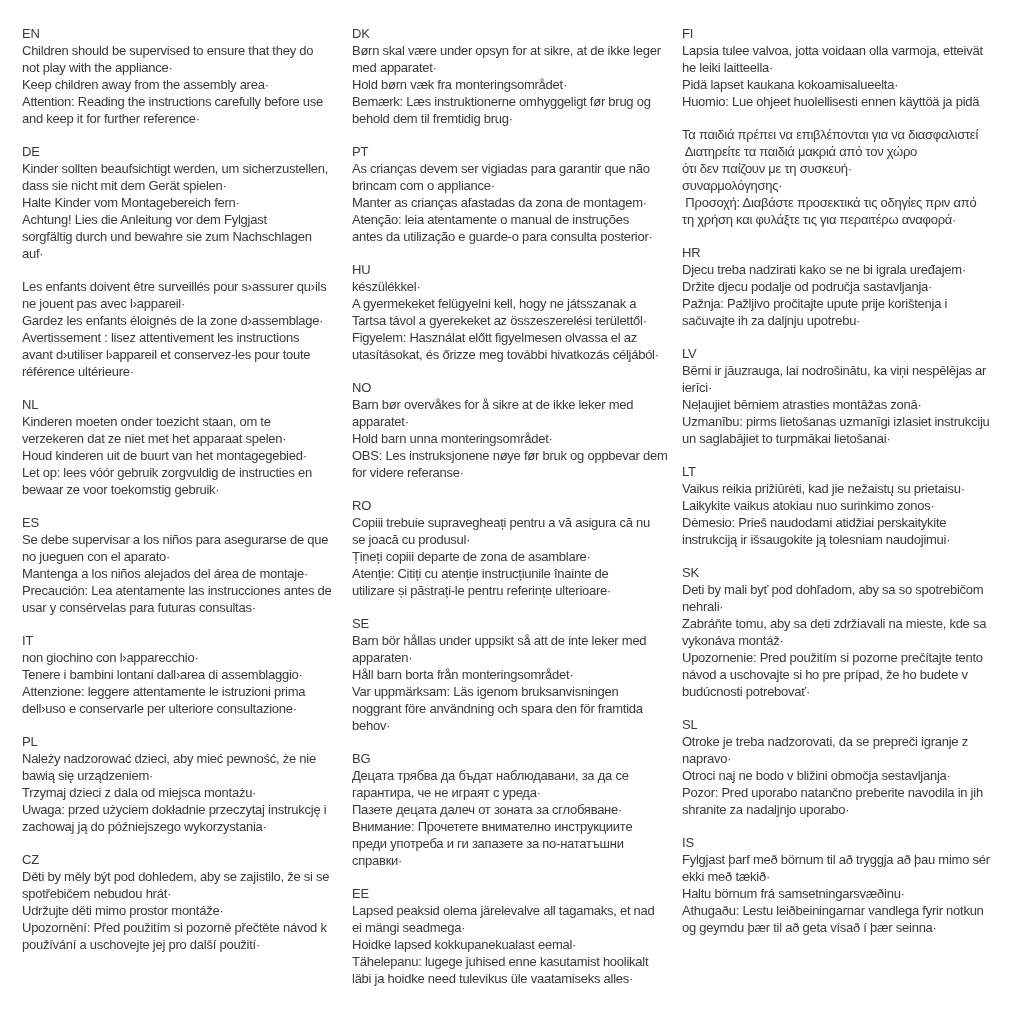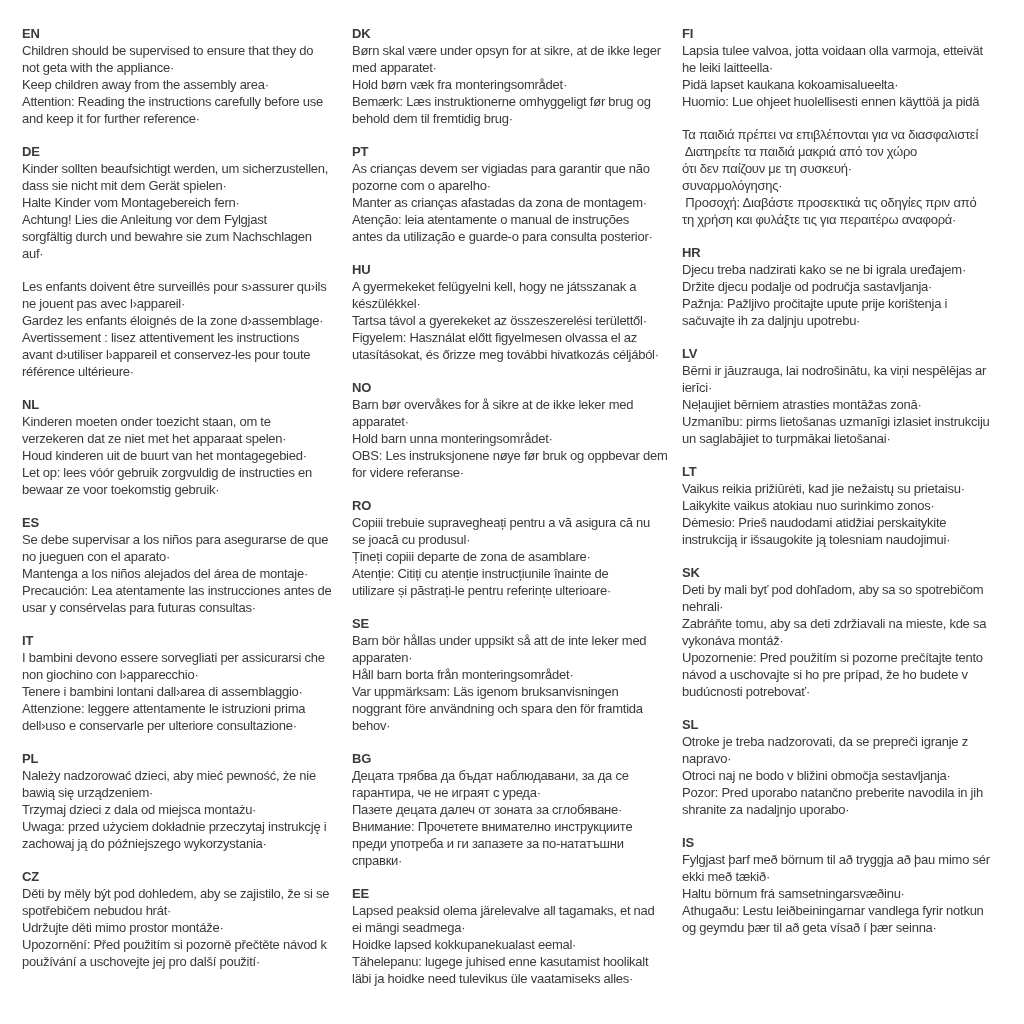--- a/index.html
+++ b/index.html
@@ -21,42 +21,42 @@
   }
   .col {
     width: 318px;
     margin-right: 12px;
     flex: 0 0 auto;
   }
   .section {
     margin-bottom: 16px;
   }
   .code {
-    font-weight: 700;
+    font-weight: 400;
     font-size: 13px;
     line-height: 17px;
     white-space: pre;
     letter-spacing: -0.2px;
   }
   .line {
     font-size: 13px;
     line-height: 17px;
     white-space: pre;
     letter-spacing: -0.25px;
   }
 </style>
 </head>
 <body style="color: rgb(58, 58, 58); background: rgb(255, 255, 255);">
 
 <div class="page">
   <div class="col">
       <div class="section">
         <div class="code">EN</div>
         <div class="line">Children should be supervised to ensure that they do</div>
-        <div class="line">not geta with the appliance·</div>
+        <div class="line">not play with the appliance·</div>
         <div class="line">Keep children away from the assembly area·</div>
         <div class="line">Attention: Reading the instructions carefully before use</div>
         <div class="line">and keep it for further reference·</div>
       </div>
       <div class="section">
         <div class="code">DE</div>
         <div class="line">Kinder sollten beaufsichtigt werden, um sicherzustellen,</div>
         <div class="line">dass sie nicht mit dem Gerät spielen·</div>
         <div class="line">Halte Kinder vom Montagebereich fern·</div>
         <div class="line">Achtung! Lies die Anleitung vor dem Fylgjast</div>
@@ -82,21 +82,20 @@
       <div class="section">
         <div class="code">ES</div>
         <div class="line">Se debe supervisar a los niños para asegurarse de que</div>
         <div class="line">no jueguen con el aparato·</div>
         <div class="line">Mantenga a los niños alejados del área de montaje·</div>
         <div class="line">Precaución: Lea atentamente las instrucciones antes de</div>
         <div class="line">usar y consérvelas para futuras consultas·</div>
       </div>
       <div class="section">
         <div class="code">IT</div>
-        <div class="line">I bambini devono essere sorvegliati per assicurarsi che</div>
         <div class="line">non giochino con l›apparecchio·</div>
         <div class="line">Tenere i bambini lontani dall›area di assemblaggio·</div>
         <div class="line">Attenzione: leggere attentamente le istruzioni prima</div>
         <div class="line">dell›uso e conservarle per ulteriore consultazione·</div>
       </div>
       <div class="section">
         <div class="code">PL</div>
         <div class="line">Należy nadzorować dzieci, aby mieć pewność, że nie</div>
         <div class="line">bawią się urządzeniem·</div>
         <div class="line">Trzymaj dzieci z dala od miejsca montażu·</div>
@@ -117,29 +116,29 @@
         <div class="code">DK</div>
         <div class="line">Børn skal være under opsyn for at sikre, at de ikke leger</div>
         <div class="line">med apparatet·</div>
         <div class="line">Hold børn væk fra monteringsområdet·</div>
         <div class="line">Bemærk: Læs instruktionerne omhyggeligt før brug og</div>
         <div class="line">behold dem til fremtidig brug·</div>
       </div>
       <div class="section">
         <div class="code">PT</div>
         <div class="line">As crianças devem ser vigiadas para garantir que não</div>
-        <div class="line">pozorne com o aparelho·</div>
+        <div class="line">brincam com o appliance·</div>
         <div class="line">Manter as crianças afastadas da zona de montagem·</div>
         <div class="line">Atenção: leia atentamente o manual de instruções</div>
         <div class="line">antes da utilização e guarde-o para consulta posterior·</div>
       </div>
       <div class="section">
         <div class="code">HU</div>
+        <div class="line">készülékkel·</div>
         <div class="line">A gyermekeket felügyelni kell, hogy ne játsszanak a</div>
-        <div class="line">készülékkel·</div>
         <div class="line">Tartsa távol a gyerekeket az összeszerelési területtől·</div>
         <div class="line">Figyelem: Használat előtt figyelmesen olvassa el az</div>
         <div class="line">utasításokat, és őrizze meg további hivatkozás céljából·</div>
       </div>
       <div class="section">
         <div class="code">NO</div>
         <div class="line">Barn bør overvåkes for å sikre at de ikke leker med</div>
         <div class="line">apparatet·</div>
         <div class="line">Hold barn unna monteringsområdet·</div>
         <div class="line">OBS: Les instruksjonene nøye før bruk og oppbevar dem</div>

